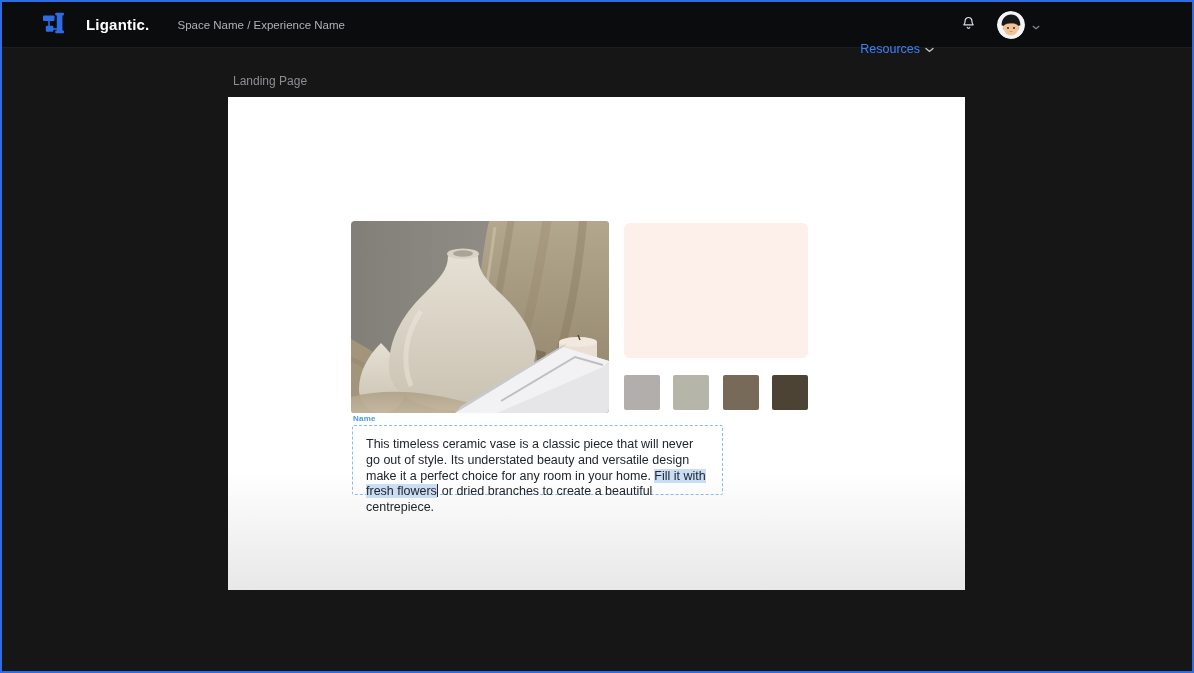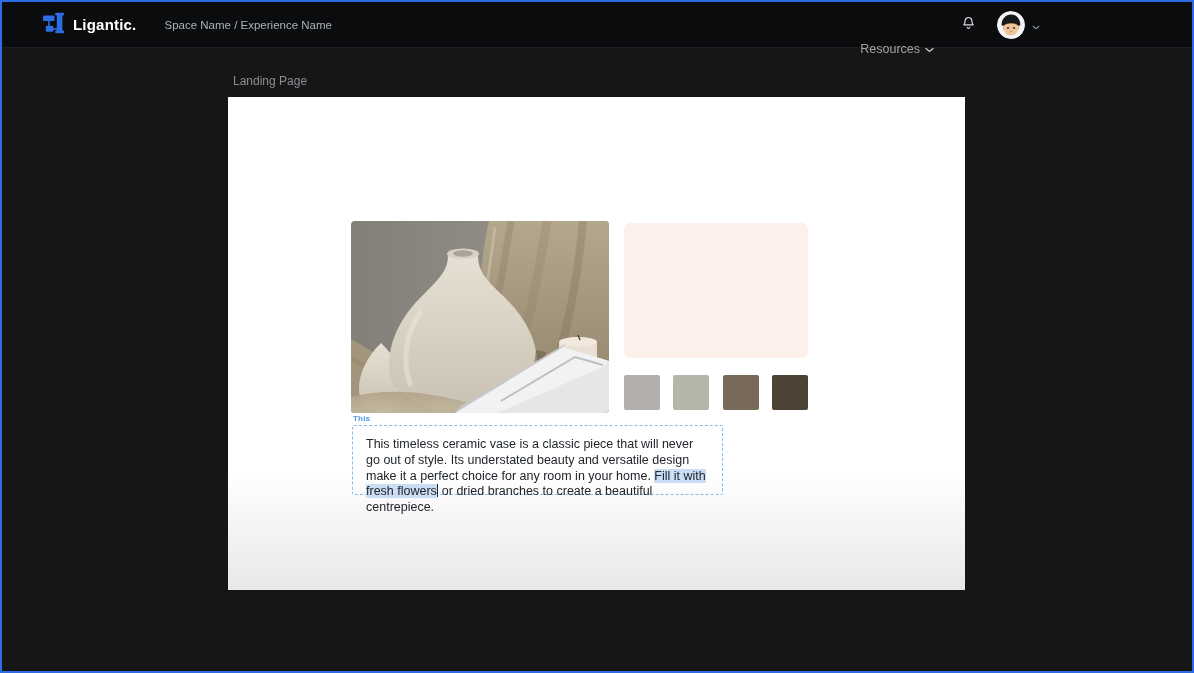--- a/index.html
+++ b/index.html
@@ -6,25 +6,25 @@
   .window{
     position:relative;width:1194px;height:673px;box-sizing:border-box;
     border:2px solid #2d6ce4;background:#161617;overflow:hidden;
     font-family:"Liberation Sans",sans-serif;
   }
   
   .navbar{
     position:absolute;top:0;left:0;width:100%;height:46px;background:#0b0c0e;
     display:flex;align-items:center;border-bottom:1px solid #1d1e21;box-sizing:border-box;
   }
-  .logo{display:flex;align-items:center;gap:7px;margin-left:40px;cursor:pointer;}
+  .logo{display:flex;align-items:center;gap:20px;margin-left:40px;cursor:pointer;}
   .logo-text{color:#ffffff;font-size:15px;font-weight:700;letter-spacing:.2px;}
   .breadcrumb{color:#aeb2b8;font-size:11.5px;margin-left:28px;}
   .nav-right{position:absolute;right:152px;top:0;height:46px;display:flex;align-items:center;}
-  .resources{color:#a3a3a3;font-size:12.5px;display:flex;align-items:center;gap:5px;cursor:pointer;margin-top:47px;}
+  .resources{color:#3b82f6;font-size:12.5px;display:flex;align-items:center;gap:5px;cursor:pointer;margin-top:47px;}
   .bell-btn{margin-left:26px;display:flex;align-items:center;cursor:pointer;}
   .avatar-wrap{margin-left:20px;display:flex;align-items:center;gap:7px;cursor:pointer;}
   .avatar{width:28px;height:28px;border-radius:50%;overflow:hidden;display:block;}
   
   .page-label{position:absolute;left:231px;top:72px;font-size:12px;color:#8b8e93;}
   .canvas{
     position:absolute;left:226px;top:95px;width:737px;height:493px;
     background:linear-gradient(to bottom,#ffffff 0%,#ffffff 76%,#e9e8e8 100%);
   }
   .photo{position:absolute;left:123px;top:124px;width:258px;height:192px;border-radius:4px;overflow:hidden;}
@@ -162,19 +162,19 @@
 
     <div class="hero-rect" style="background: rgb(253, 240, 235);"></div>
 
     <div class="swatch-row">
       <div class="swatch" style="background: rgb(177, 174, 171);"></div>
       <div class="swatch" style="background: rgb(181, 181, 170);"></div>
       <div class="swatch" style="background: rgb(119, 106, 89);"></div>
       <div class="swatch" style="background: rgb(76, 67, 53);"></div>
     </div>
 
-    <div class="text-label">This</div>
+    <div class="text-label">Name</div>
     <div class="text-box">
       <span>This timeless ceramic vase is a classic piece that will never go out of style. Its understated beauty and versatile design make it a perfect choice for any room in your home. </span><span class="sel">Fill it with fresh flowers</span><span class="caret"></span><span> or dried branches to create a beautiful centrepiece.</span>
     </div>
 
   </div>
 </div>
 
 </body></html>

